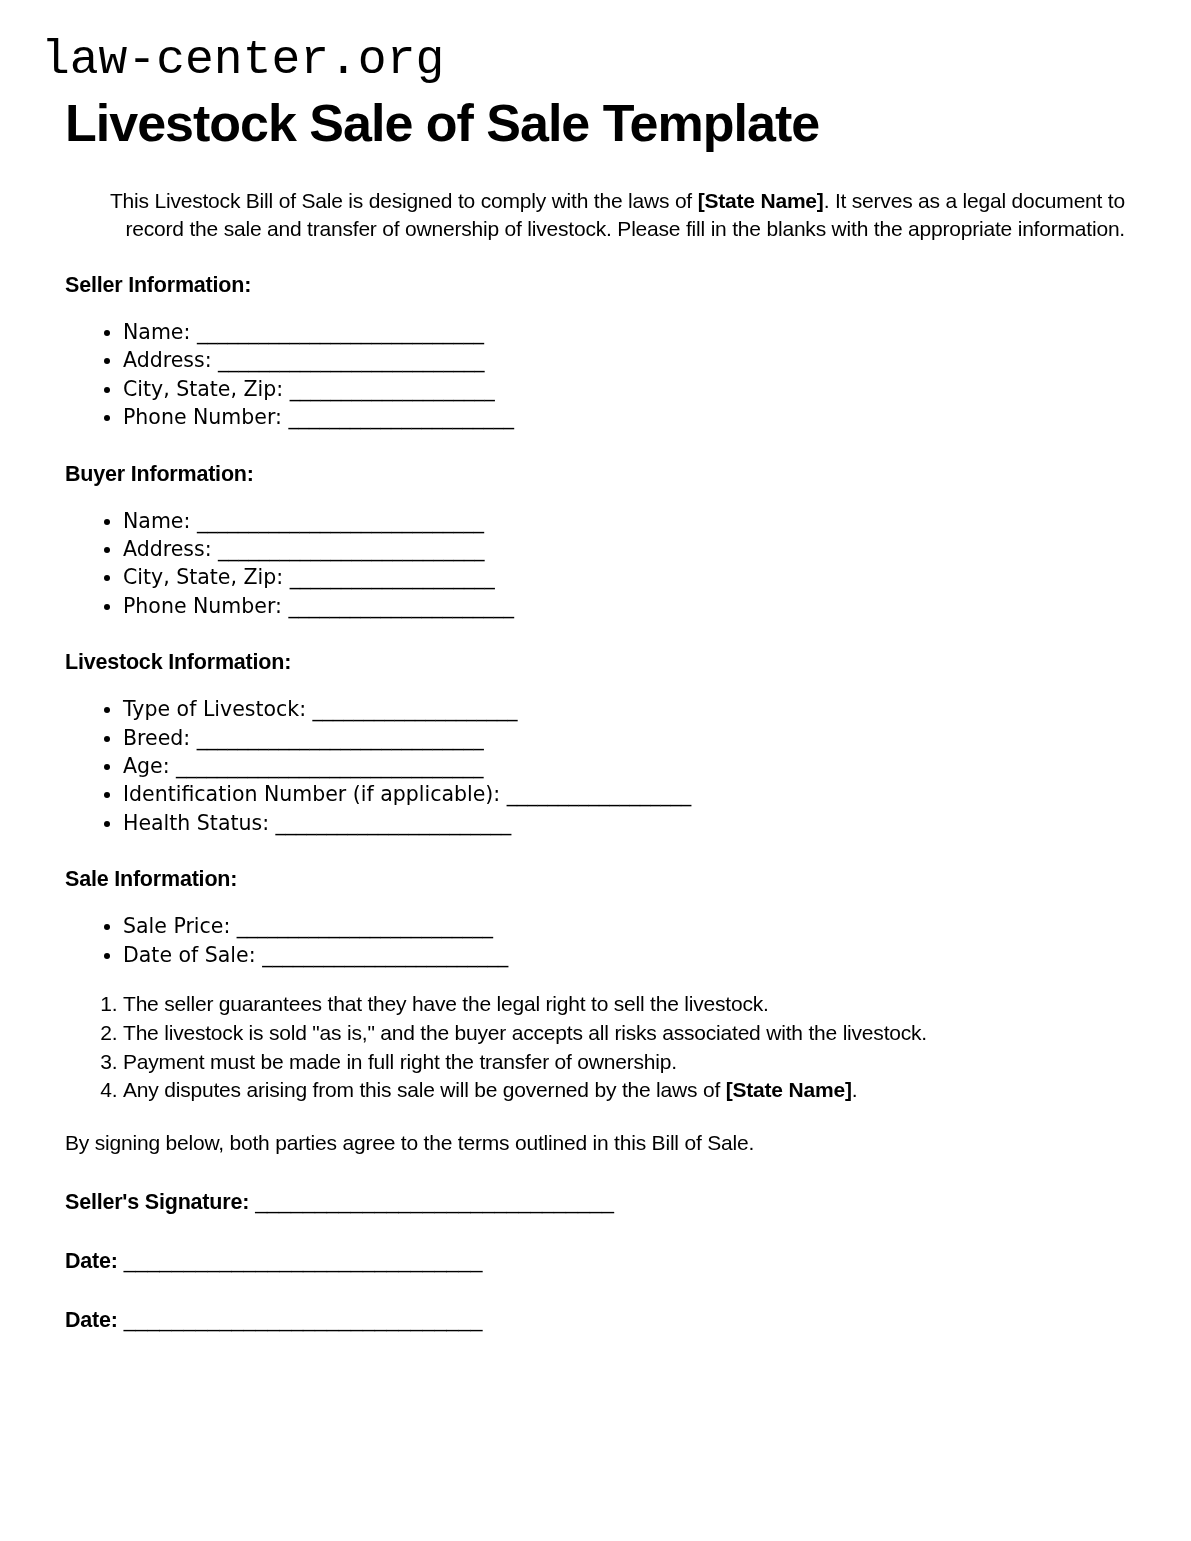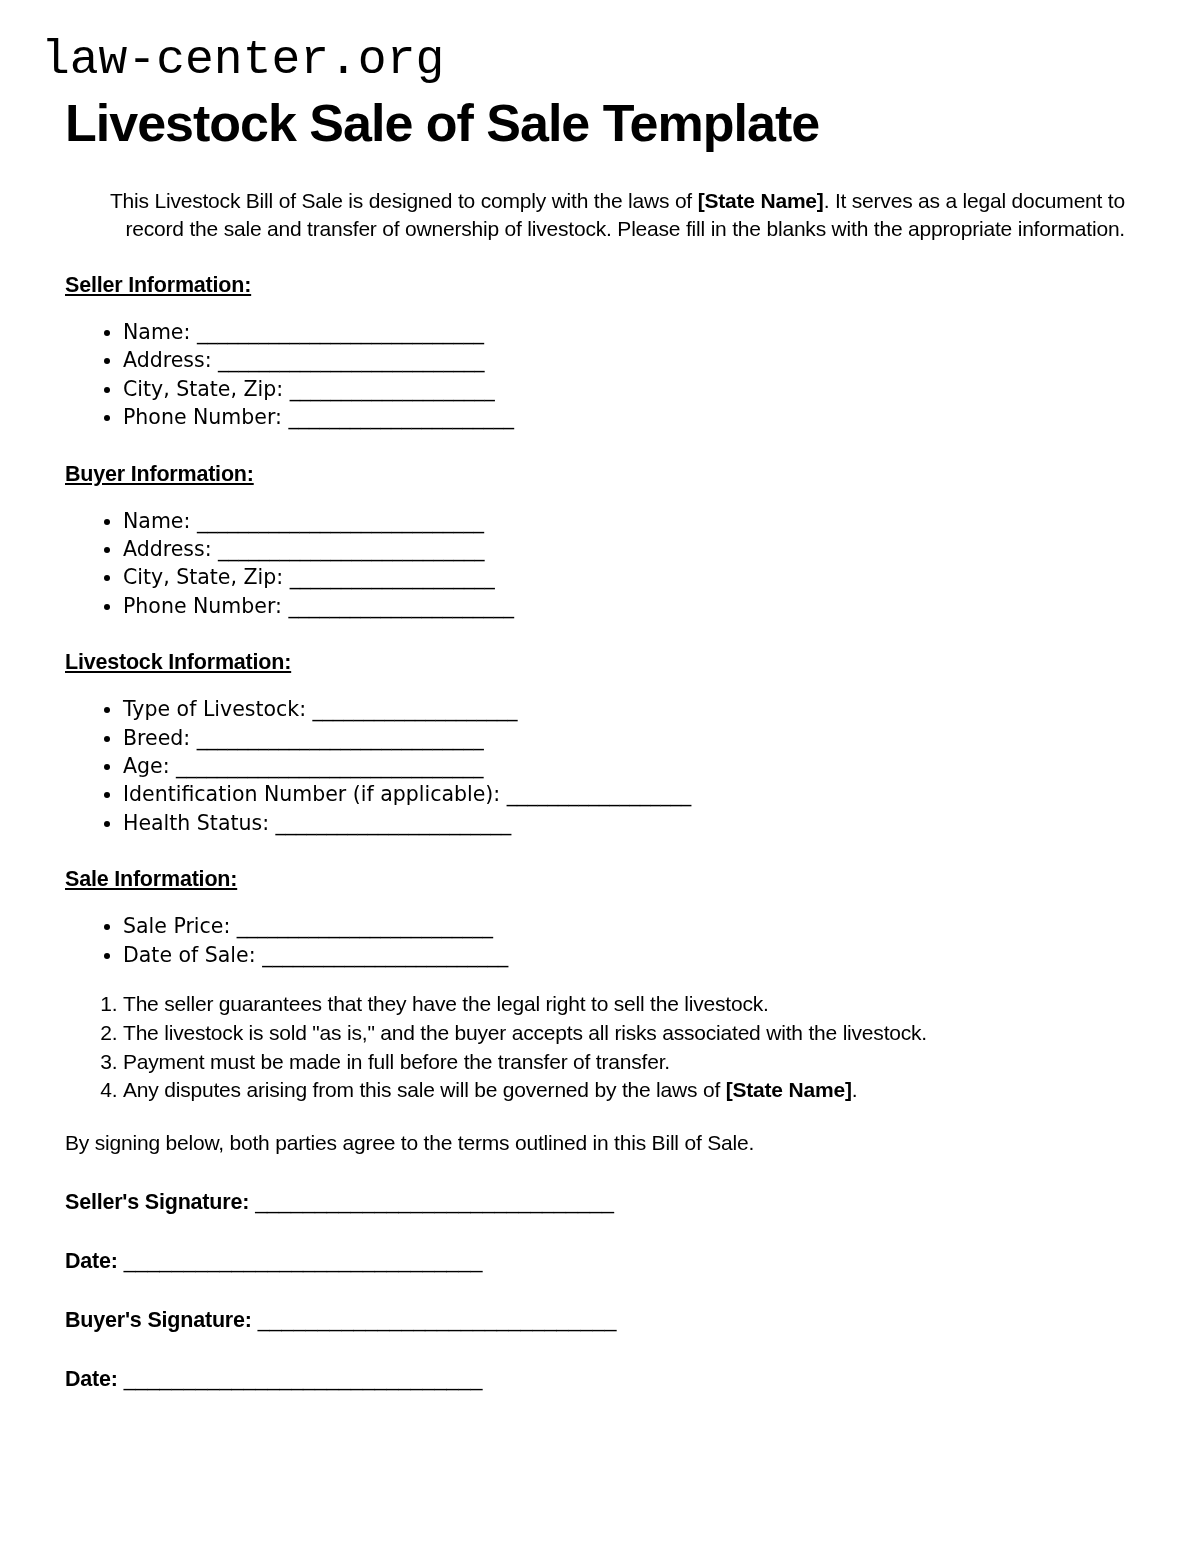--- a/index.html
+++ b/index.html
@@ -18,21 +18,21 @@
   }
   p, h3, ol, ul { margin:0; }
   .body-text {
     font-family:"Liberation Sans", sans-serif;
     font-size:21px; line-height:28px; letter-spacing:-0.2px;
   }
   p.intro { margin-top:36px; max-width:1060px;text-align:right; }
   h3.section-heading {
     font-family:"Liberation Sans", sans-serif;
     font-weight:bold; font-size:21.5px; line-height:24px;
-    letter-spacing:-0.2px; margin-top:30px;text-decoration:underline;
+    letter-spacing:-0.2px; margin-top:30px;
   }
   ul.field-list {
     font-family:"DejaVu Sans", sans-serif;
     font-size:20.5px; line-height:28.4px;
     margin-top:21px; padding-left:58px; list-style:disc;
   }
   ol.terms-list {
     font-family:"Liberation Sans", sans-serif;
     font-size:21px; line-height:28.8px; letter-spacing:-0.2px;
     margin-top:21px; padding-left:58px; max-width:1002px;
@@ -83,27 +83,26 @@
 
   <h3 class="section-heading">Sale Information:</h3>
   <ul class="field-list">
     <li><span>Sale Price:</span> <span class="blank">_________________________</span></li>
     <li><span>Date of Sale:</span> <span class="blank">________________________</span></li>
   </ul>
 
   <ol class="terms-list">
     <li><span>The seller guarantees that they have the legal right to sell the livestock.</span><strong></strong><span></span></li>
     <li><span>The livestock is sold "as is," and the buyer accepts all risks associated with the livestock.</span><strong></strong><span></span></li>
-    <li><span>Payment must be made in full before the transfer of transfer.</span><strong></strong><span></span></li>
+    <li><span>Payment must be made in full right the transfer of ownership.</span><strong></strong><span></span></li>
     <li><span>Any disputes arising from this sale will be governed by the laws of </span><strong>[State Name]</strong><span>.</span></li>
   </ol>
 
   <p class="closing body-text">By signing below, both parties agree to the terms outlined in this Bill of Sale.</p>
 
   <p class="sig-line"><strong>Seller's Signature:</strong> <span class="blank">______________________________</span></p>
 
   <p class="sig-line"><strong>Date:</strong> <span class="blank">______________________________</span></p>
 
-  <p class="sig-line"><strong>Buyer's Signature:</strong> <span class="blank">______________________________</span></p>
 
   <p class="sig-line"><strong>Date:</strong> <span class="blank">______________________________</span></p>
 
 </div>
 
 </body></html>

